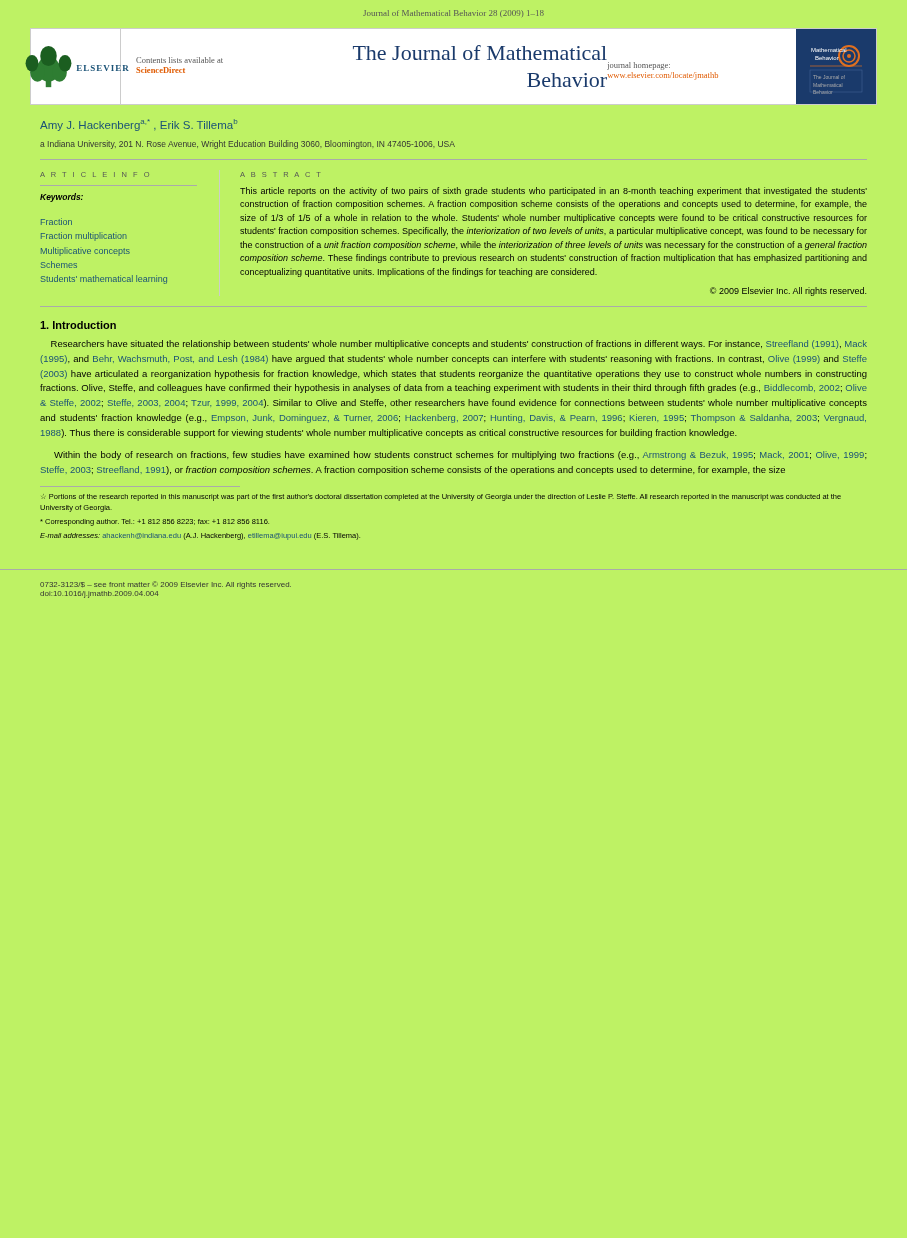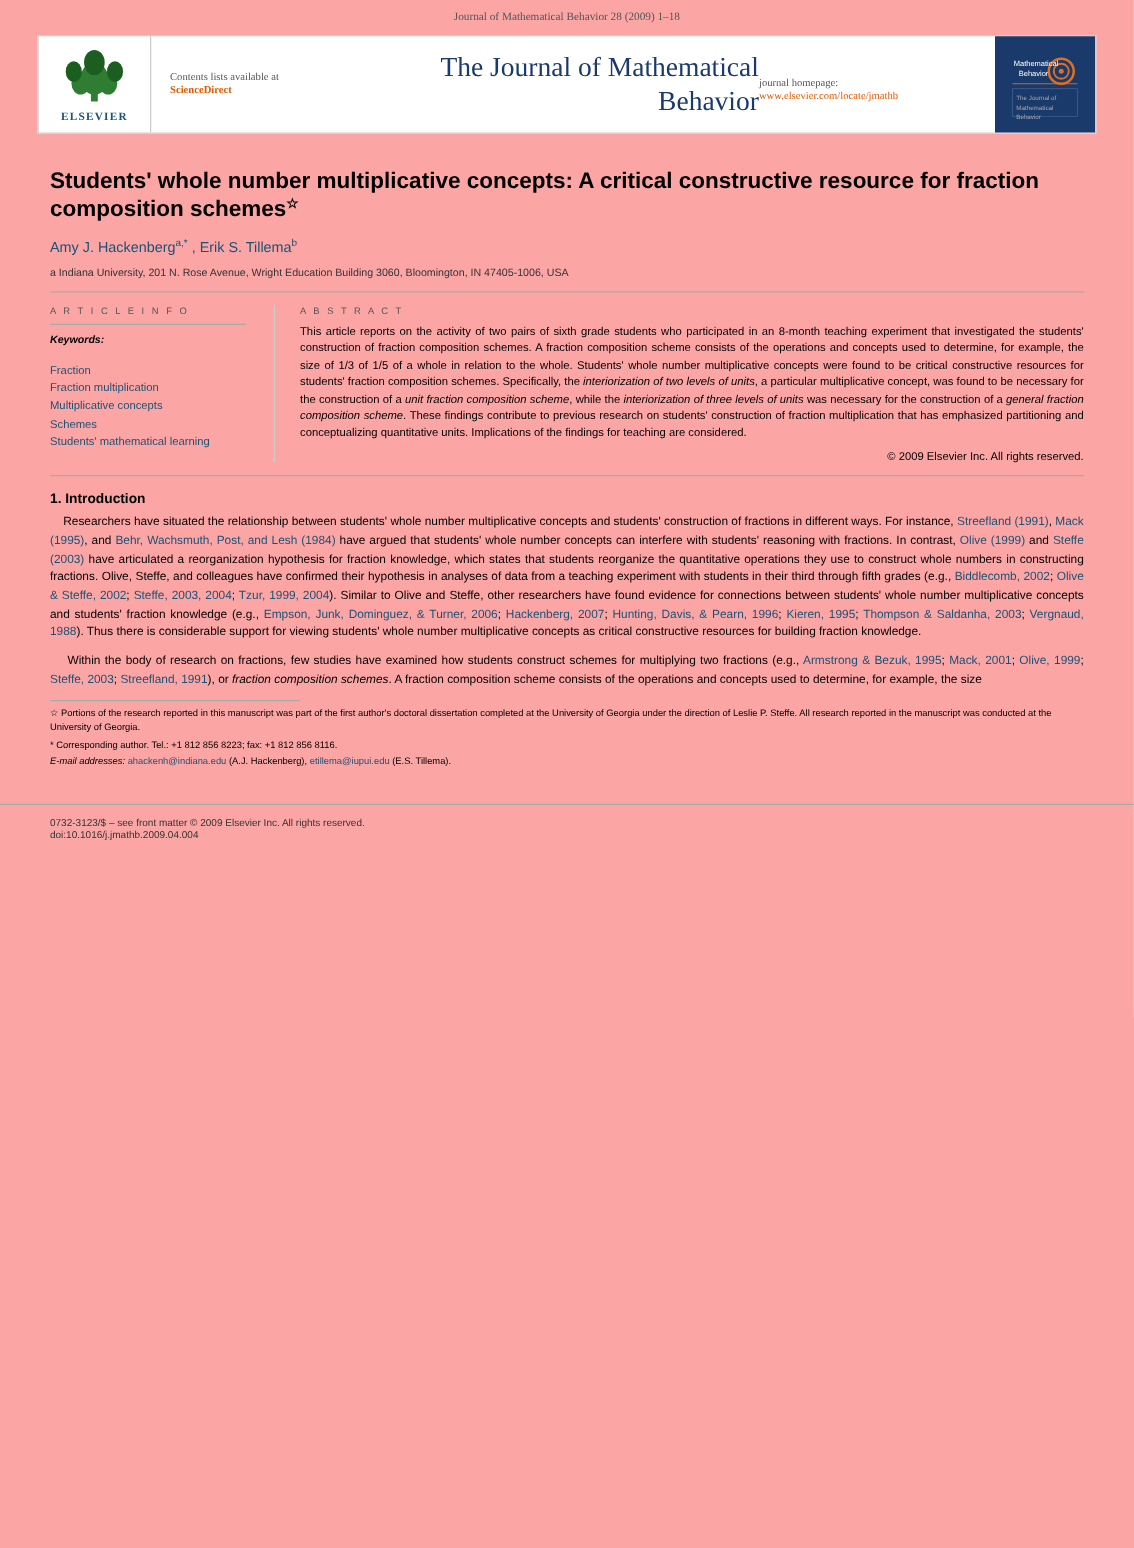--- a/index.html
+++ b/index.html
@@ -7,21 +7,21 @@
       background: #fff;
       font-family: 'Times New Roman', Times, serif;
       font-size: 10px;
       color: #000;
       width: 907px;
       min-height: 1238px;
     }
     .page {
       width: 907px;
       min-height: 1238px;
-      background: #fca5a5;
+      background: #bef264;
       padding: 0;
       position: relative;
     }
 
     
     .top-header {
       text-align: center;
       font-size: 9px;
       color: #555;
       padding: 8px 0 4px 0;
@@ -39,21 +39,21 @@
     .journal-header-left {
       width: 90px;
       border-right: 1px solid #ccc;
       display: flex;
       align-items: center;
       justify-content: center;
       padding: 8px;
     }
     .elsevier-logo {
       display: flex;
-      flex-direction: column;
+      flex-direction: row;
       align-items: center;
     }
     .elsevier-text {
       font-size: 9px;
       font-weight: bold;
       color: #1a5276;
       letter-spacing: 1px;
       margin-top: 3px;
     }
     .journal-header-center {
@@ -316,23 +316,20 @@
           <text x="8" y="43" font-size="5" fill="#aaa" font-family="Arial">The Journal of</text>
           <text x="8" y="51" font-size="5" fill="#aaa" font-family="Arial">Mathematical</text>
           <text x="8" y="58" font-size="5" fill="#aaa" font-family="Arial">Behavior</text>
         </svg>
       </div>
     </div>
   </div>
 
   <div class="article-body">
 
-    <div class="article-title">
-      <span>Students' whole number multiplicative concepts: A critical constructive resource for fraction composition schemes</span><sup>☆</sup>
-    </div>
 
     <div class="authors">
       <span>Amy J. Hackenberg</span><sup>a,*</sup>
       <span>, Erik S. Tillema</span><sup>b</sup>
     </div>
 
     <div class="affiliations">
       <span>a Indiana University, 201 N. Rose Avenue, Wright Education Building 3060, Bloomington, IN 47405-1006, USA</span>
     </div>
 

